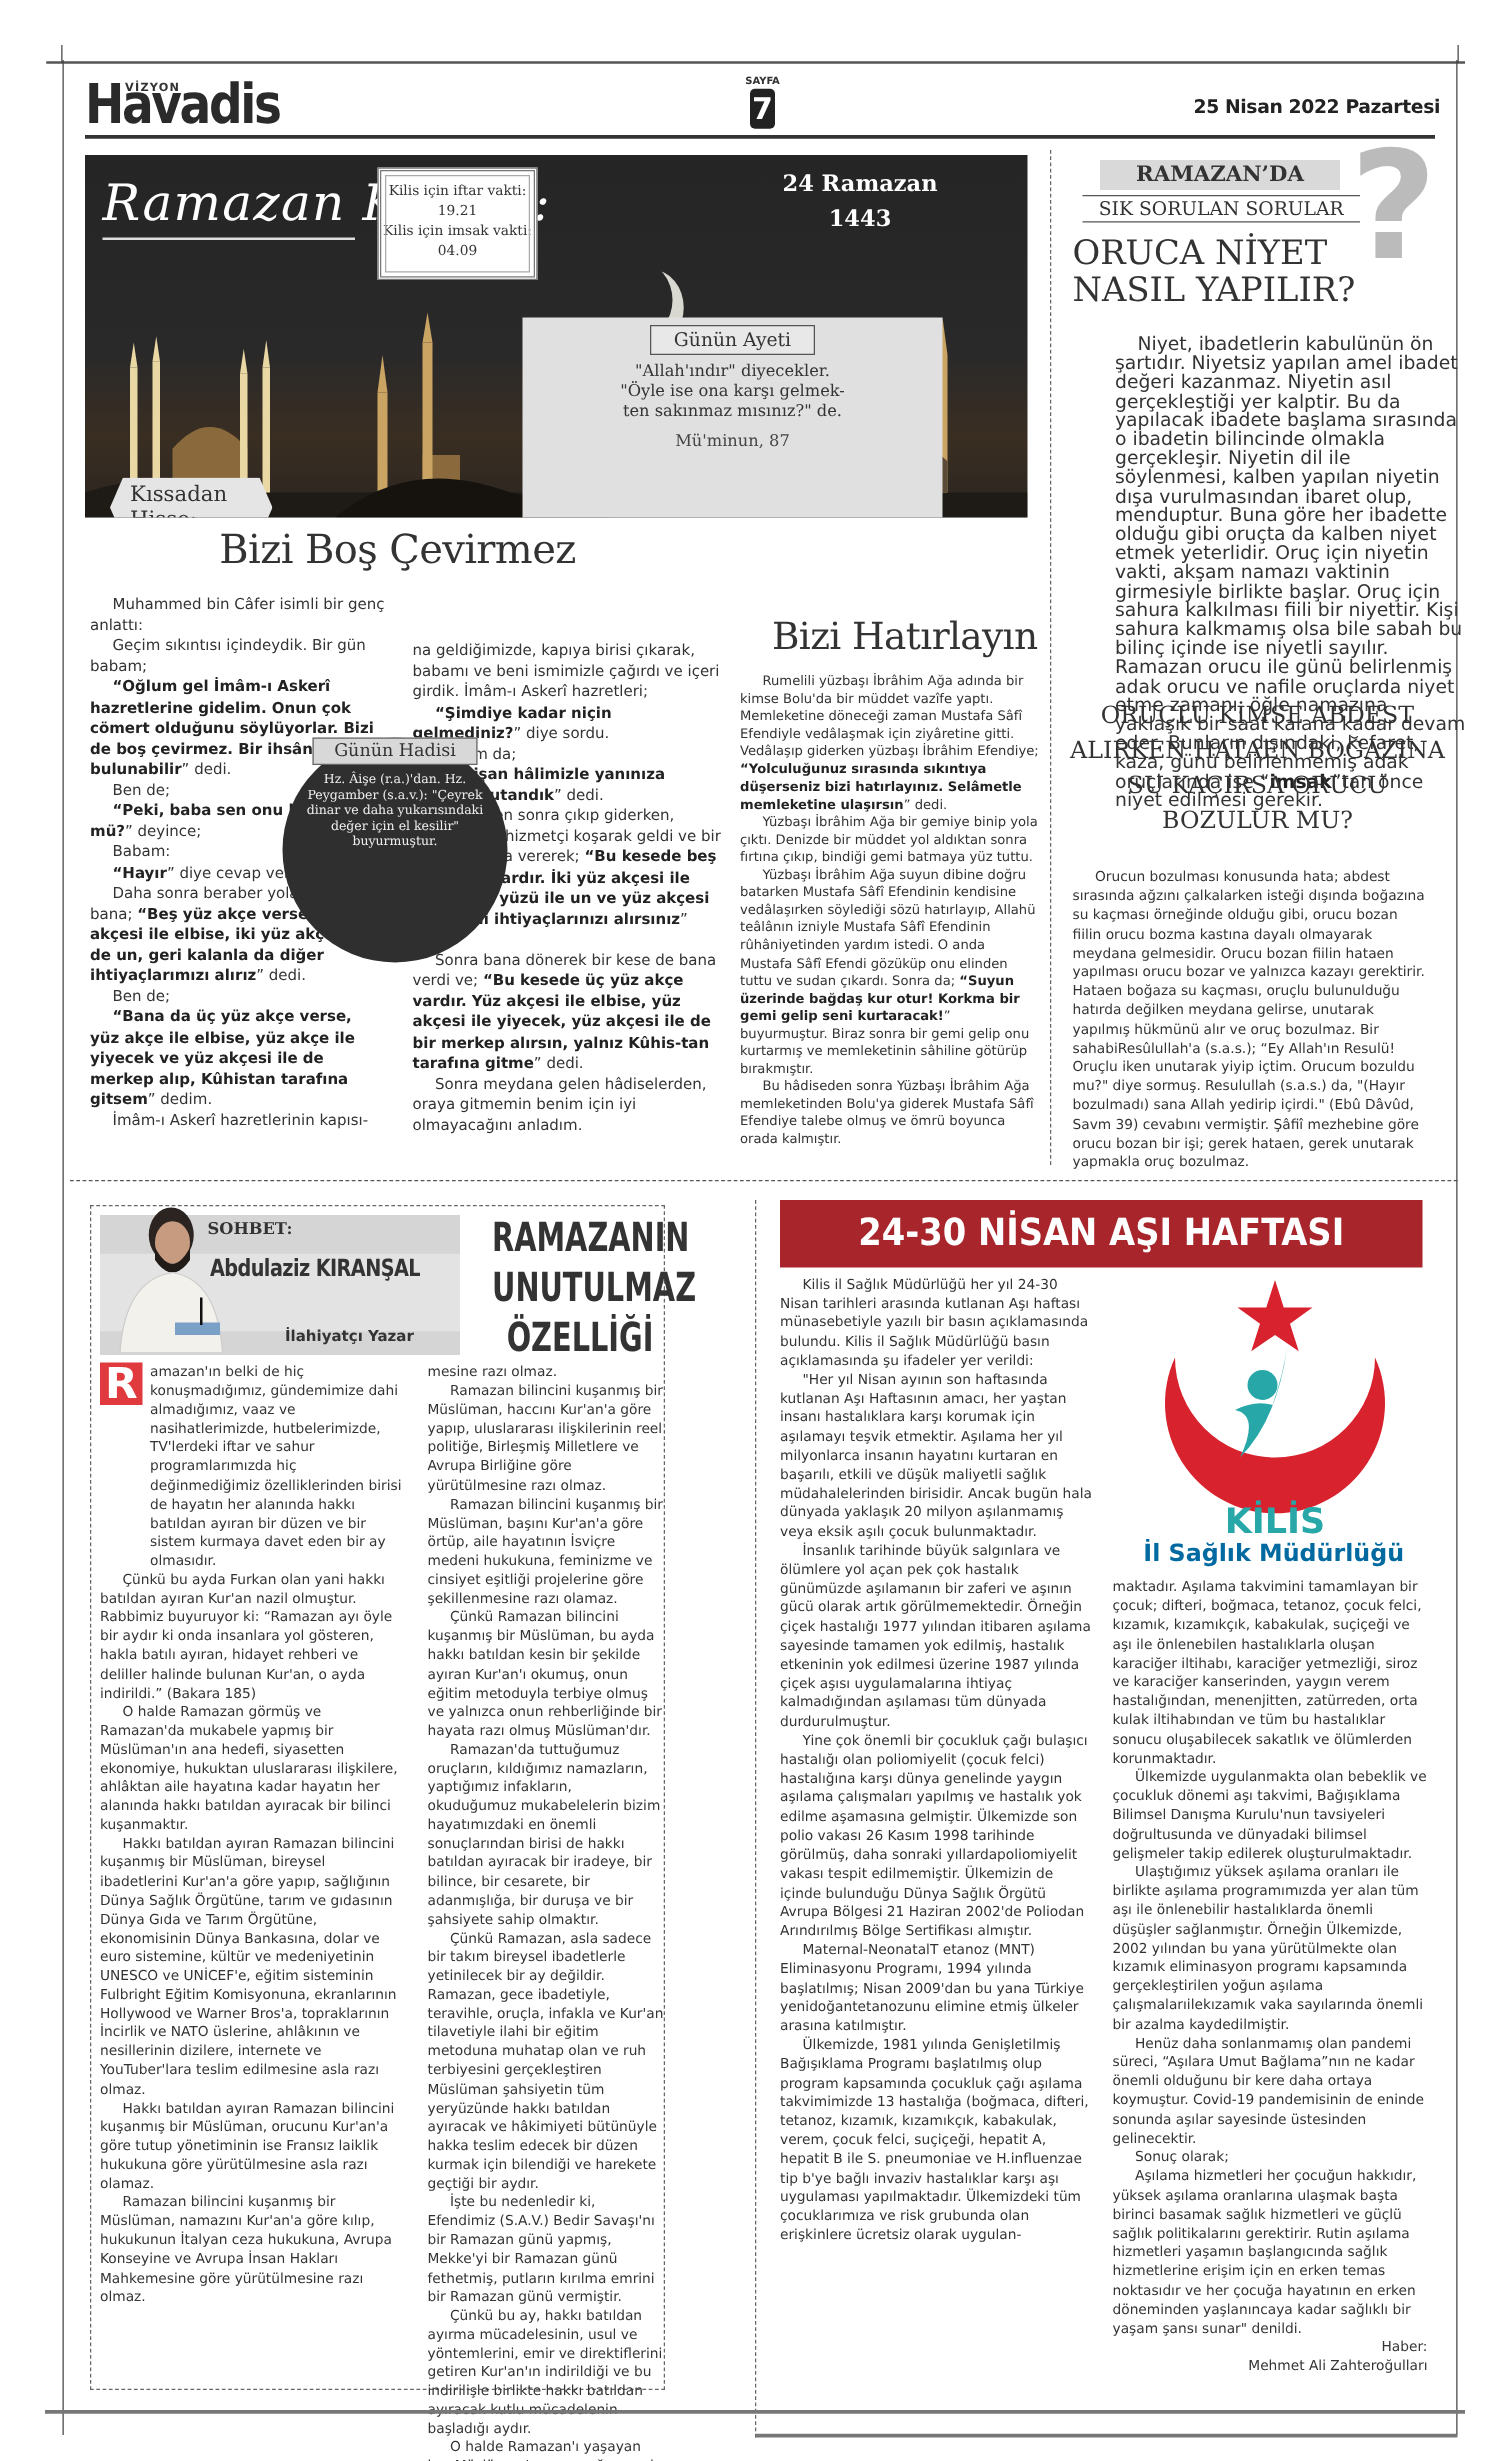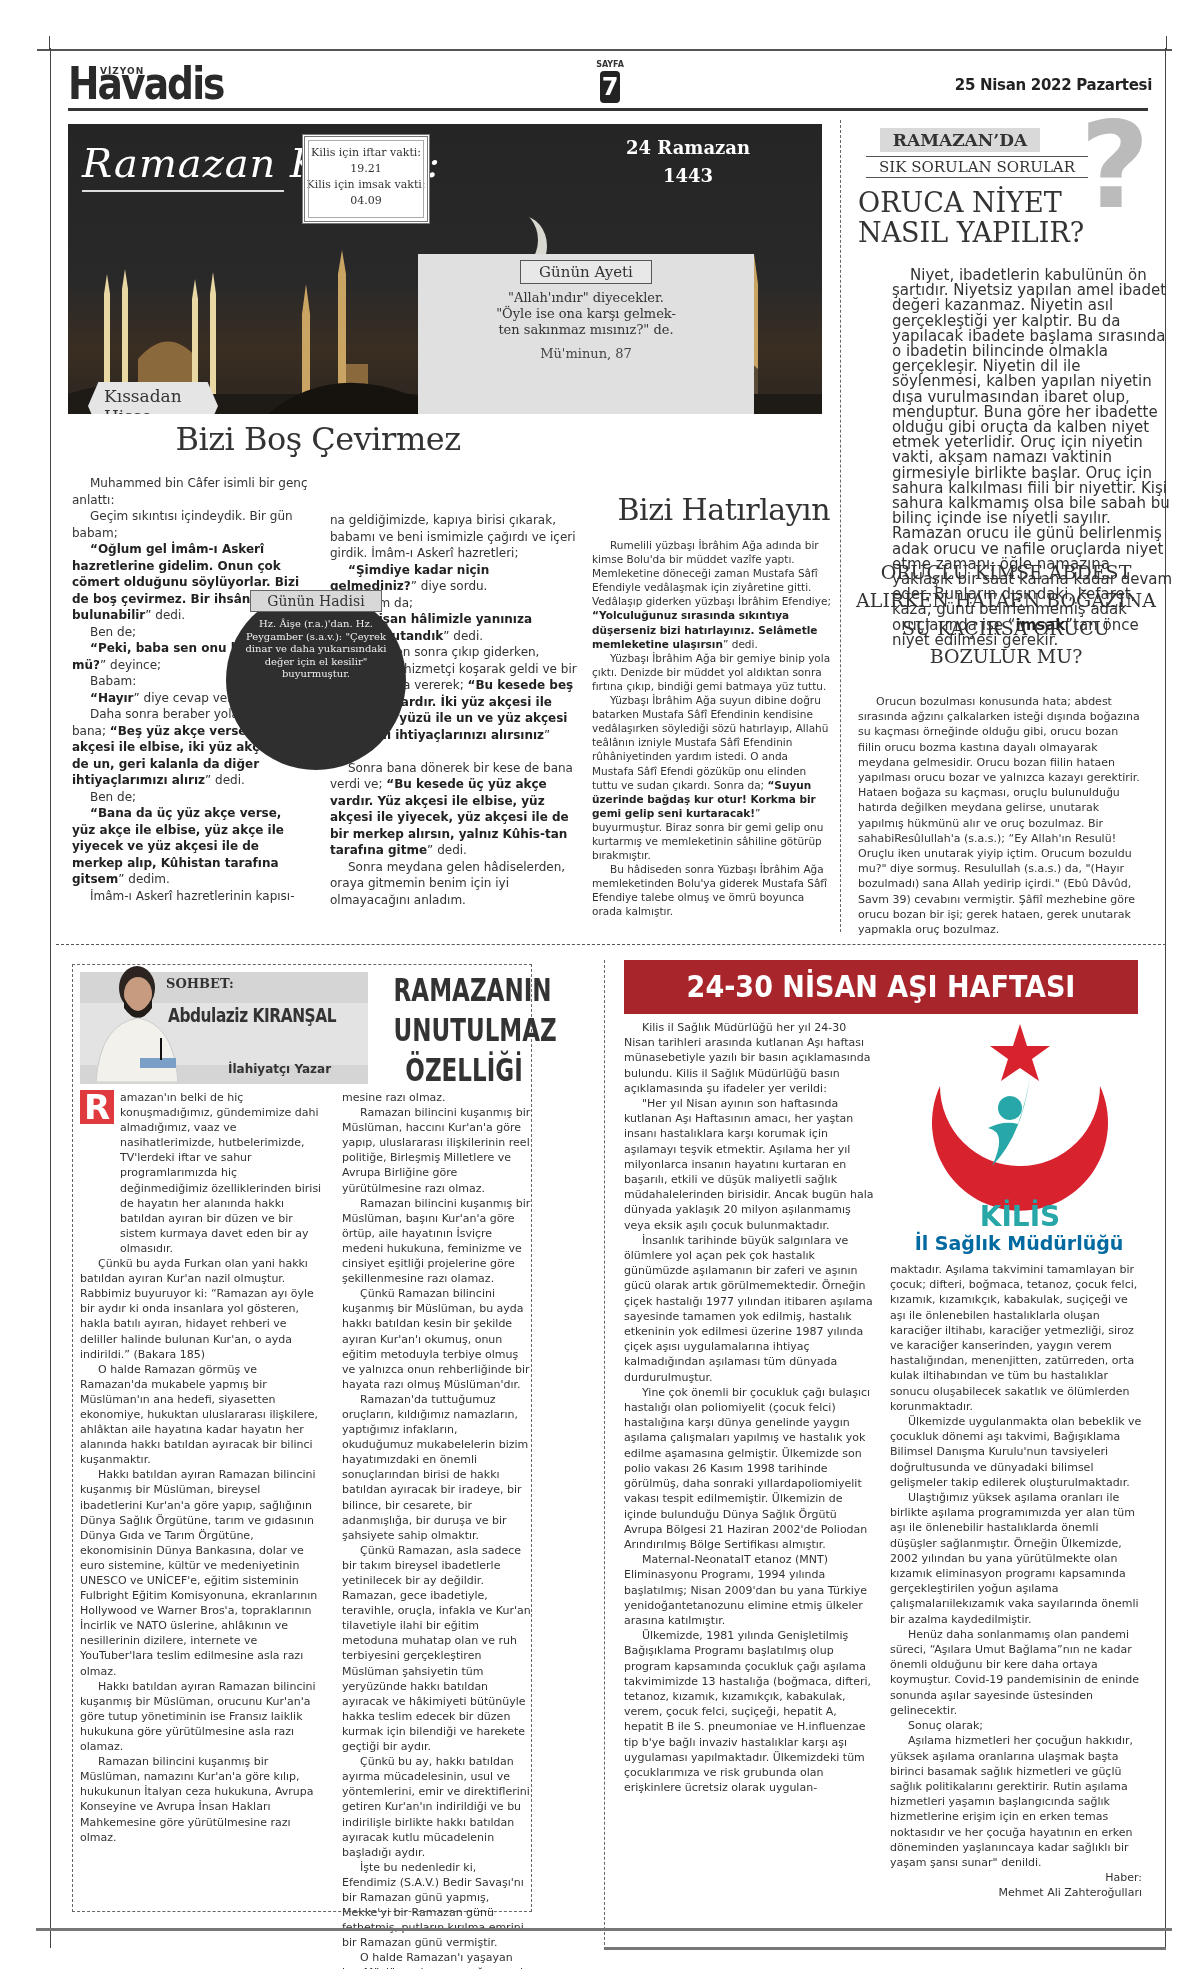--- a/index.html
+++ b/index.html
@@ -44,21 +44,21 @@
   .col b { color: #222; }
   .hadis-circle { position: absolute; left: 226px; top: 590px; width: 180px; height: 180px; border-radius: 50%; background: #2f2f2f; }
   .hadis-tag { position: absolute; left: 250px; top: 590px; width: 132px; background: #d8d8d8; border: 1px solid #666; text-align: center; font: 14px "DejaVu Serif", serif; color: #333; padding: 2px 0; }
   .hadis-text { position: absolute; left: 236px; top: 618px; width: 160px; text-align: center; font: 10px "DejaVu Serif", serif; color: #eee; line-height: 12.5px; }
 
   .h-bizi-hat { position: absolute; left: 590px; top: 492px; width: 240px; font: 30px "DejaVu Serif", serif; color: #333; letter-spacing: -0.5px; text-align: right; }
 
   
   .sidebar-divider { position: absolute; left: 840px; top: 120px; height: 812px; border-left: 1px dashed #666; }
   .sss-qmark { position: absolute; left: 1080px; top: 96px; font: bold 120px "DejaVu Sans", sans-serif; color: #bbb; }
-  .sss-top { position: absolute; left: 880px; top: 128px; width: 160px; background: #d9d9d9; text-align: center; font: bold 17px "DejaVu Serif", serif; color: #333; padding: 2px 0; }
+  .sss-top { position: absolute; left: 880px; top: 128px; width: 192px; background: #d9d9d9; text-align: center; font: bold 17px "DejaVu Serif", serif; color: #333; padding: 2px 0; }
   .sss-sub { position: absolute; left: 866px; top: 156px; width: 222px; text-align: center; font: 15px "DejaVu Serif", serif; color: #333; border-top: 1px solid #555; border-bottom: 1px solid #555; padding: 1px 0; }
   .h-oruca { position: absolute; left: 858px; top: 188px; width: 260px; font: 27px "DejaVu Serif", serif; color: #333; line-height: 30px; }
   .h-oruclu { position: absolute; left: 856px; top: 558px; width: 300px; text-align: center; font: 19px "DejaVu Serif", serif; color: #333; line-height: 28px; }
 
   .mid-rule { position: absolute; left: 56px; top: 944px; width: 1110px; border-top: 1px dashed #555; }
 
   
   .sohbet-box { position: absolute; left: 72px; top: 964px; width: 460px; height: 948px; border: 1px dashed #666; }
   .sohbet-banner { position: absolute; left: 80px; top: 972px; width: 288px; height: 112px; background: #d5d5d5; }
   .sohbet-band { position: absolute; left: 80px; top: 1003px; width: 288px; height: 62px; background: #e3e3e3; }
@@ -239,22 +239,22 @@
     <p>Hakkı batıldan ayıran Ramazan bilincini kuşanmış bir Müslüman, orucunu Kur'an'a göre tutup yönetiminin ise Fransız laiklik hukukuna göre yürütülmesine asla razı olamaz.</p>
     <p>Ramazan bilincini kuşanmış bir Müslüman, namazını Kur'an'a göre kılıp, hukukunun İtalyan ceza hukukuna, Avrupa Konseyine ve Avrupa İnsan Hakları Mahkemesine göre yürütülmesine razı olmaz.</p>
   </div>
 <div class="col sohbet-col" id="sh-col2" style="left:342px; top:1090px; width:186px; width:190px;">
     <p class="noind">mesine razı olmaz.</p>
     <p>Ramazan bilincini kuşanmış bir Müslüman, haccını Kur'an'a göre yapıp, uluslararası ilişkilerinin reel politiğe, Birleşmiş Milletlere ve Avrupa Birliğine göre yürütülmesine razı olmaz.</p>
     <p>Ramazan bilincini kuşanmış bir Müslüman, başını Kur'an'a göre örtüp, aile hayatının İsviçre medeni hukukuna, feminizme ve cinsiyet eşitliği projelerine göre şekillenmesine razı olamaz.</p>
     <p>Çünkü Ramazan bilincini kuşanmış bir Müslüman, bu ayda hakkı batıldan kesin bir şekilde ayıran Kur'an'ı okumuş, onun eğitim metoduyla terbiye olmuş ve yalnızca onun rehberliğinde bir hayata razı olmuş Müslüman'dır.</p>
     <p>Ramazan'da tuttuğumuz oruçların, kıldığımız namazların, yaptığımız infakların, okuduğumuz mukabelelerin bizim hayatımızdaki en önemli sonuçlarından birisi de hakkı batıldan ayıracak bir iradeye, bir bilince, bir cesarete, bir adanmışlığa, bir duruşa ve bir şahsiyete sahip olmaktır.</p>
     <p>Çünkü Ramazan, asla sadece bir takım bireysel ibadetlerle yetinilecek bir ay değildir. Ramazan, gece ibadetiyle, teravihle, oruçla, infakla ve Kur'an tilavetiyle ilahi bir eğitim metoduna muhatap olan ve ruh terbiyesini gerçekleştiren Müslüman şahsiyetin tüm yeryüzünde hakkı batıldan ayıracak ve hâkimiyeti bütünüyle hakka teslim edecek bir düzen kurmak için bilendiği ve harekete geçtiği bir aydır.</p>
+    <p>İşte bu nedenledir ki, Efendimiz (S.A.V.) Bedir Savaşı'nı bir Ramazan günü yapmış, Mekke'yi bir Ramazan günü fethetmiş, putların kırılma emrini bir Ramazan günü vermiştir.</p>
     <p>Çünkü bu ay, hakkı batıldan ayırma mücadelesinin, usul ve yöntemlerini, emir ve direktiflerini getiren Kur'an'ın indirildiği ve bu indirilişle birlikte hakkı batıldan ayıracak kutlu mücadelenin başladığı aydır.</p>
-    <p>İşte bu nedenledir ki, Efendimiz (S.A.V.) Bedir Savaşı'nı bir Ramazan günü yapmış, Mekke'yi bir Ramazan günü fethetmiş, putların kırılma emrini bir Ramazan günü vermiştir.</p>
     <p>O halde Ramazan'ı yaşayan her Müslüman'ın yapacağı en aziz ve mübarek eylemlerden birisi de bu ayda yeniden hakkı batıldan ayıran o izzetli duruşu kuşanmak ve bu duruşa göre bir hayat yaşamak için gayret etmektir.</p>
   </div>
 
 <div class="asi-box"></div>
 <div class="asi-banner">24-30  NİSAN AŞI HAFTASI BAŞLADI</div>
 <svg class="logo-kilis" viewBox="0 0 240 230">
   <polygon points="120,8 127,30 150,30 132,43 139,65 120,52 101,65 108,43 90,30 113,30" fill="#d8232f"></polygon>
   <path d="M40 70 A88 88 0 1 0 200 70 A76 76 0 1 1 40 70 Z" fill="#d8232f"></path>
   <circle cx="110" cy="92" r="12" fill="#27a7a8"></circle>
   <path d="M130 60 Q122 120 92 150 Q108 116 88 112 Q104 104 118 108 Q126 86 130 60 Z" fill="#27a7a8"></path>

